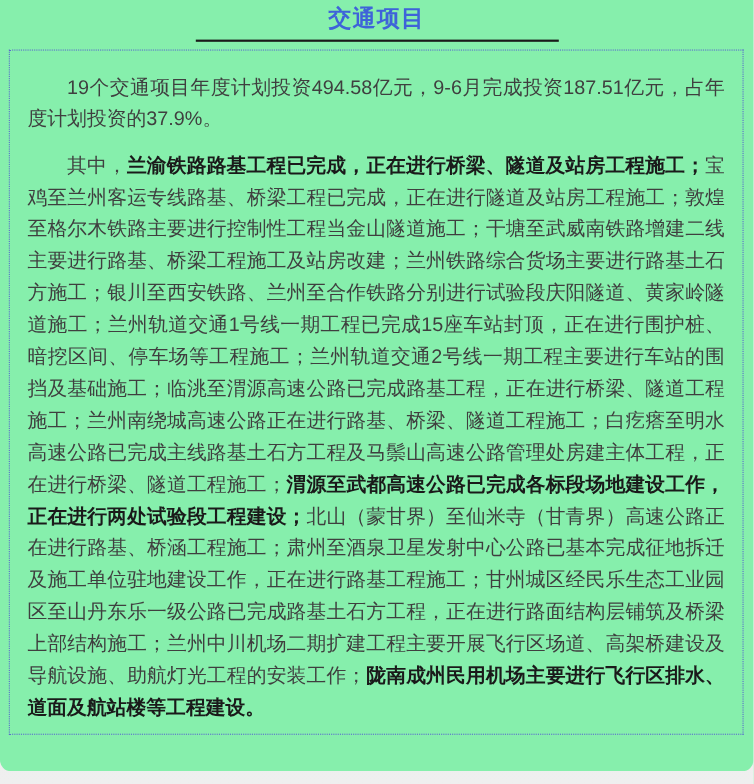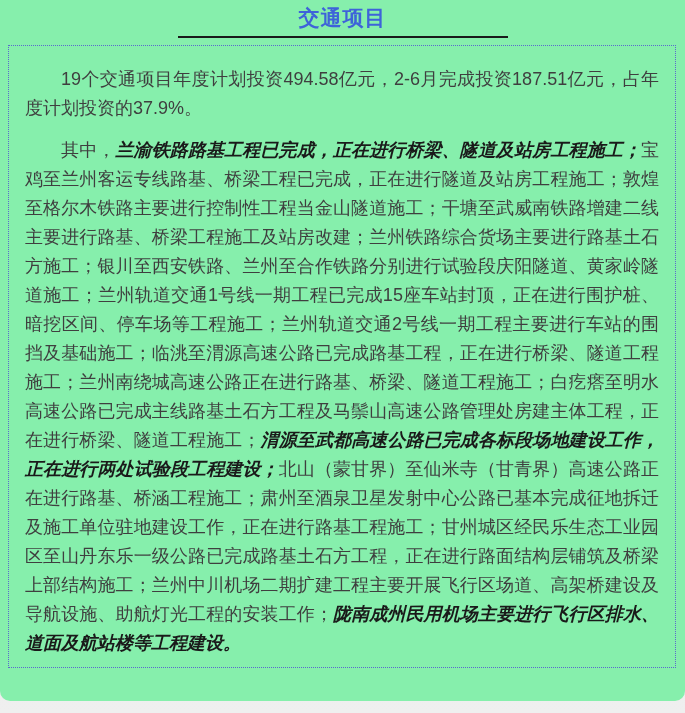--- a/index.html
+++ b/index.html
@@ -48,29 +48,29 @@
     overflow: hidden;
   }
   .para {
     margin: 0 0 13px 0;
     font-size: 18px;
     line-height: 29px;
     color: #3f3f3f;
     text-indent: 2em;
     text-align: justify;
   }
-  .para b { color: #1a1a1a; font-weight: bold; font-style: italic; }
+  .para b { color: #1a1a1a; font-weight: bold; }
 </style>
 </head>
 <body>
 
 <div class="page-card">
   <div class="header">
     <div class="category-title">交通项目</div>
     <div class="divider"></div>
   </div>
 
   <div class="content-box">
-    <p class="para">19个交通项目年度计划投资494.58亿元，2-6月完成投资187.51亿元，占年度计划投资的37.9%。</p>
+    <p class="para">19个交通项目年度计划投资494.58亿元，9-6月完成投资187.51亿元，占年度计划投资的37.9%。</p>
 
     <p class="para"><span>其中，</span><b>兰渝铁路路基工程已完成，正在进行桥梁、隧道及站房工程施工；</b><span>宝鸡至兰州客运专线路基、桥梁工程已完成，正在进行隧道及站房工程施工；敦煌至格尔木铁路主要进行控制性工程当金山隧道施工；干塘至武威南铁路增建二线主要进行路基、桥梁工程施工及站房改建；兰州铁路综合货场主要进行路基土石方施工；银川至西安铁路、兰州至合作铁路分别进行试验段庆阳隧道、黄家岭隧道施工；兰州轨道交通1号线一期工程已完成15座车站封顶，正在进行围护桩、暗挖区间、停车场等工程施工；兰州轨道交通2号线一期工程主要进行车站的围挡及基础施工；临洮至渭源高速公路已完成路基工程，正在进行桥梁、隧道工程施工；兰州南绕城高速公路正在进行路基、桥梁、隧道工程施工；白疙瘩至明水高速公路已完成主线路基土石方工程及马鬃山高速公路管理处房建主体工程，正在进行桥梁、隧道工程施工；</span><b>渭源至武都高速公路已完成各标段场地建设工作，正在进行两处试验段工程建设；</b><span>北山（蒙甘界）至仙米寺（甘青界）高速公路正在进行路基、桥涵工程施工；肃州至酒泉卫星发射中心公路已基本完成征地拆迁及施工单位驻地建设工作，正在进行路基工程施工；甘州城区经民乐生态工业园区至山丹东乐一级公路已完成路基土石方工程，正在进行路面结构层铺筑及桥梁上部结构施工；兰州中川机场二期扩建工程主要开展飞行区场道、高架桥建设及导航设施、助航灯光工程的安装工作；</span><b>陇南成州民用机场主要进行飞行区排水、道面及航站楼等工程建设。</b></p>
   </div>
 </div>
 
 </body></html>

